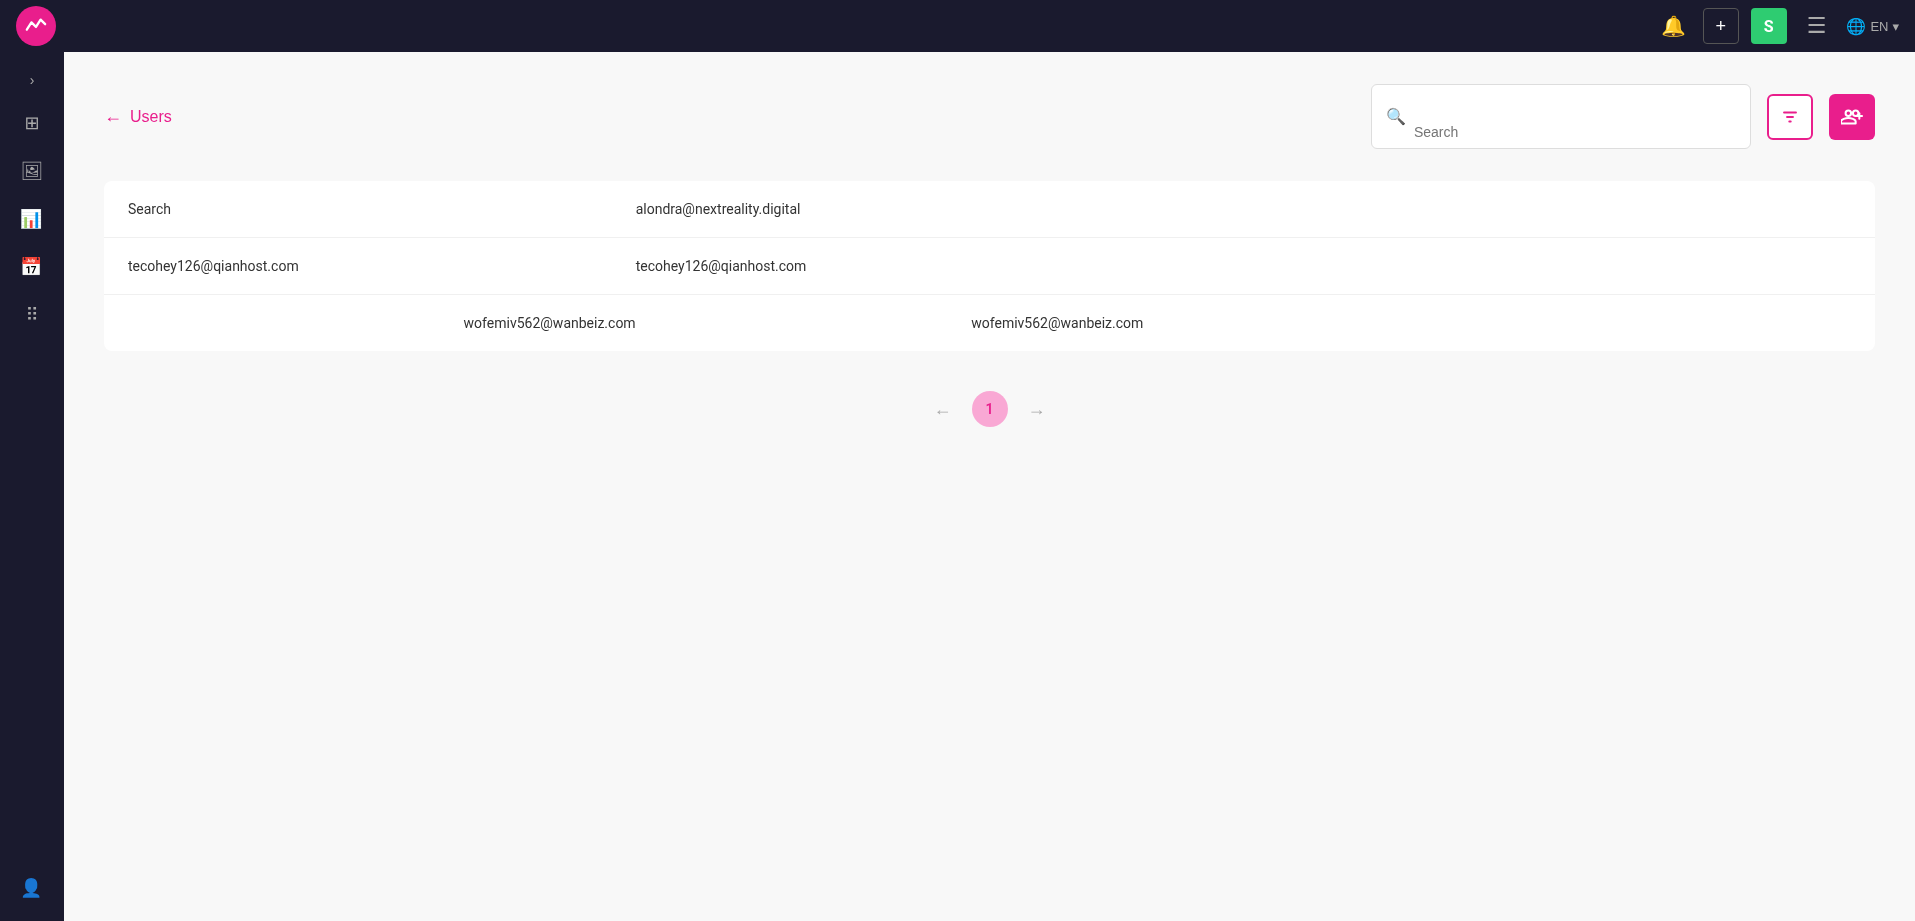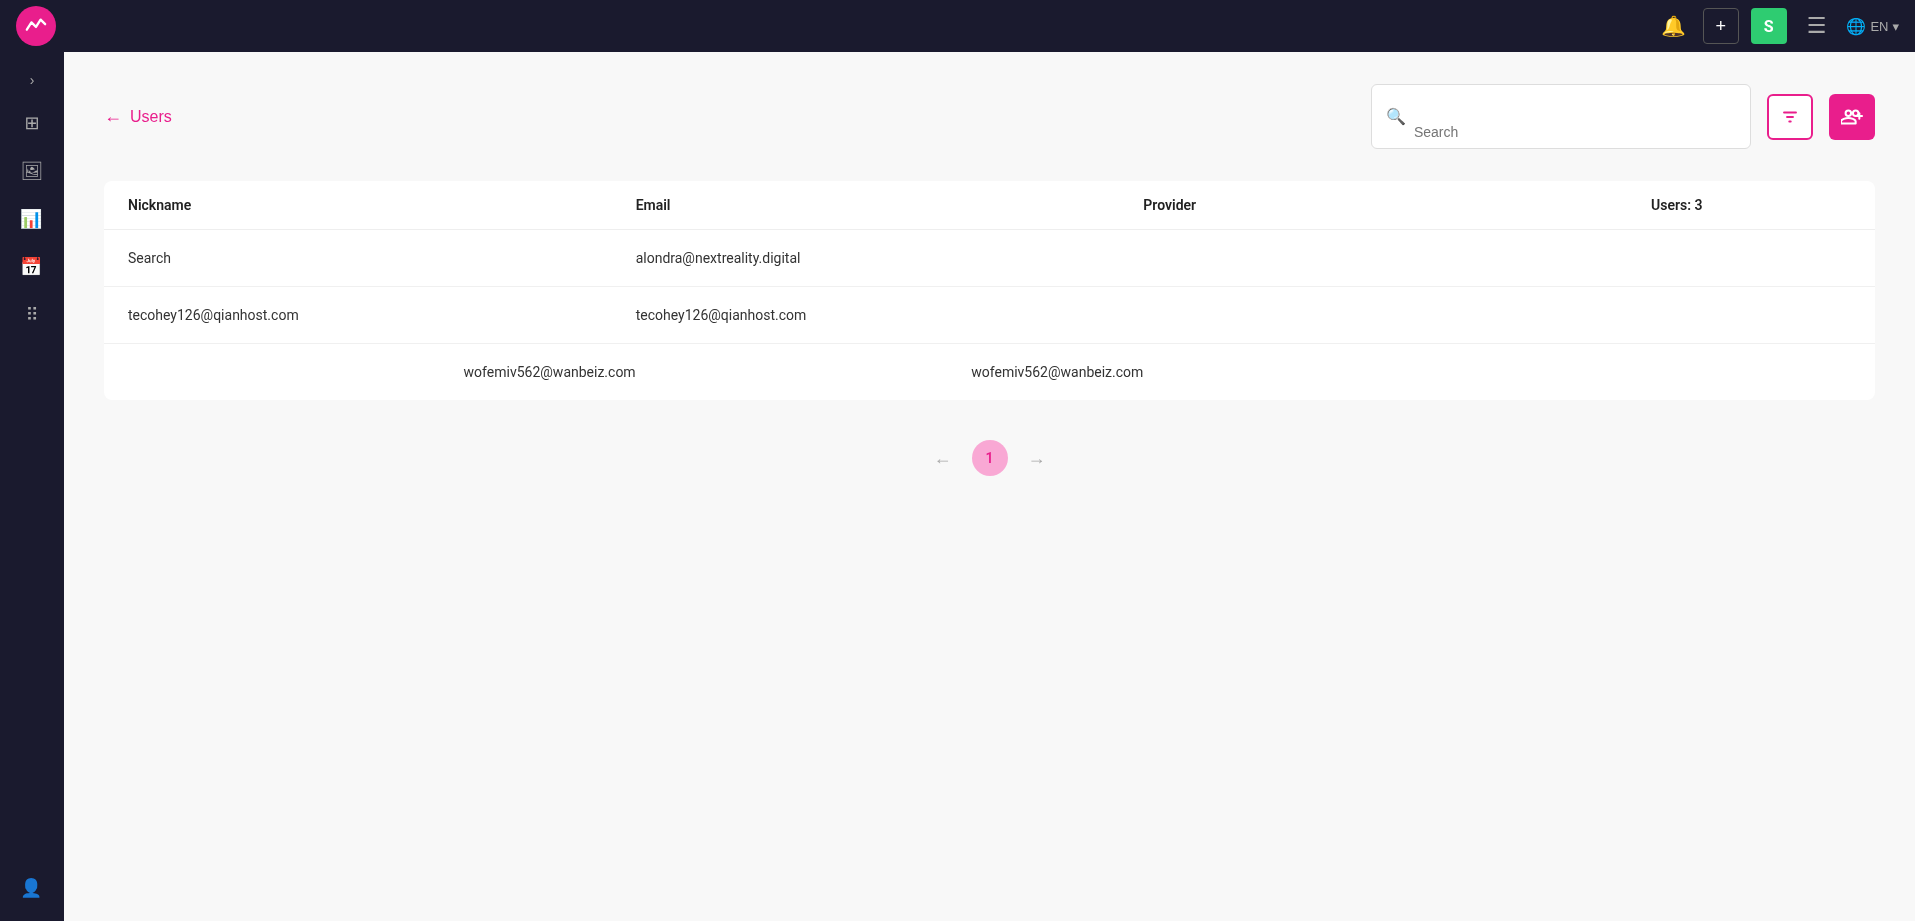--- a/index.html
+++ b/index.html
@@ -306,26 +306,20 @@
           <path d="M16 11c1.66 0 2.99-1.34 2.99-3S17.66 5 16 5c-1.66 0-3 1.34-3 3s1.34 3 3 3z"></path>
           <path d="M8 11c1.66 0 2.99-1.34 2.99-3S9.66 5 8 5C6.34 5 5 6.34 5 8s1.34 3 3 3z"></path>
           <path d="M8 13c-2.67 0-8 1.34-8 4v2h16v-2c0-2.66-5.33-4-8-4z"></path>
           <line x1="20" y1="8" x2="20" y2="14"></line>
           <line x1="17" y1="11" x2="23" y2="11"></line>
         </svg>
       </button>
     </div>
 
     <div class="users-table">
-      <div class="table-header">
-        <div class="table-header-cell">Nickname</div>
-        <div class="table-header-cell">Email</div>
-        <div class="table-header-cell">Provider</div>
-        <div class="table-header-cell">Users: 3</div>
-      </div>
       <div id="table-body">
           <div class="table-row">
     <div class="table-cell">Search</div>
     <div class="table-cell">alondra@nextreality.digital</div>
     <div class="table-cell"></div>
     <div class="table-cell"></div>
   </div>
           <div class="table-row">
     <div class="table-cell">tecohey126@qianhost.com</div>
     <div class="table-cell">tecohey126@qianhost.com</div>

